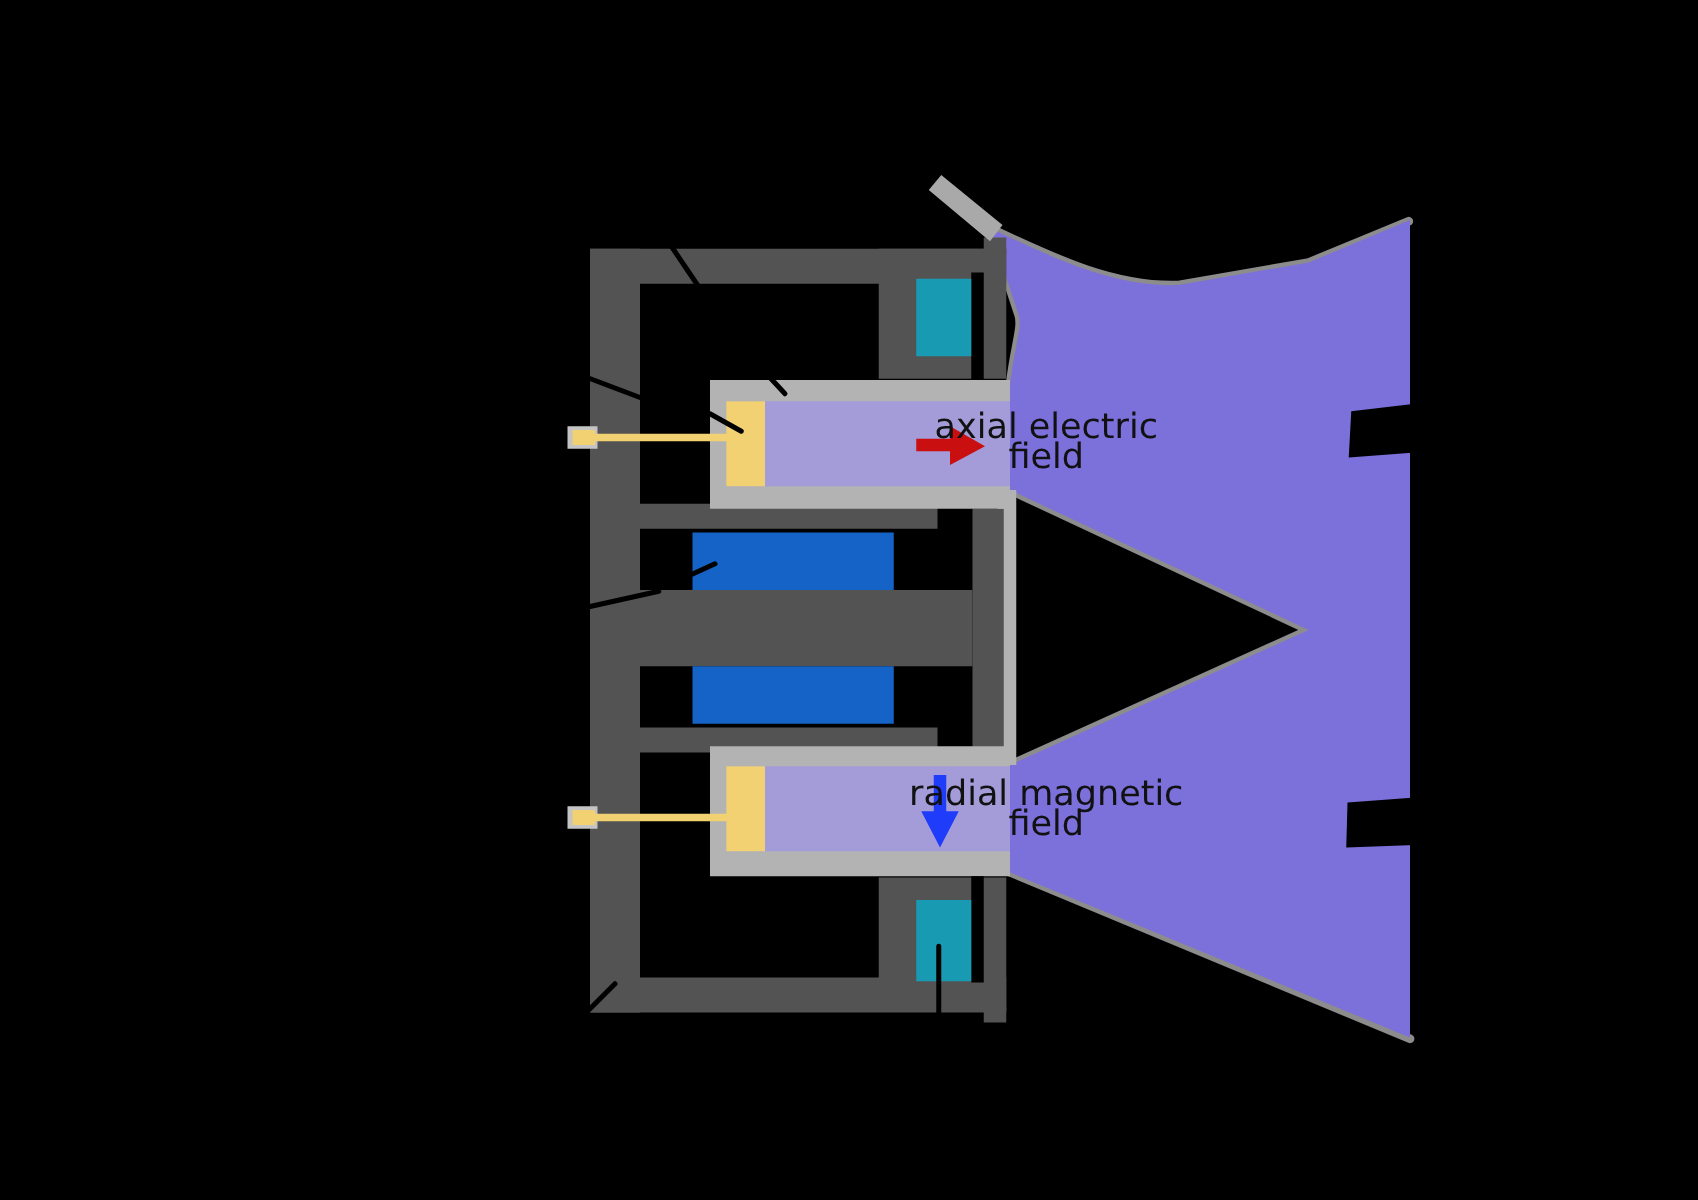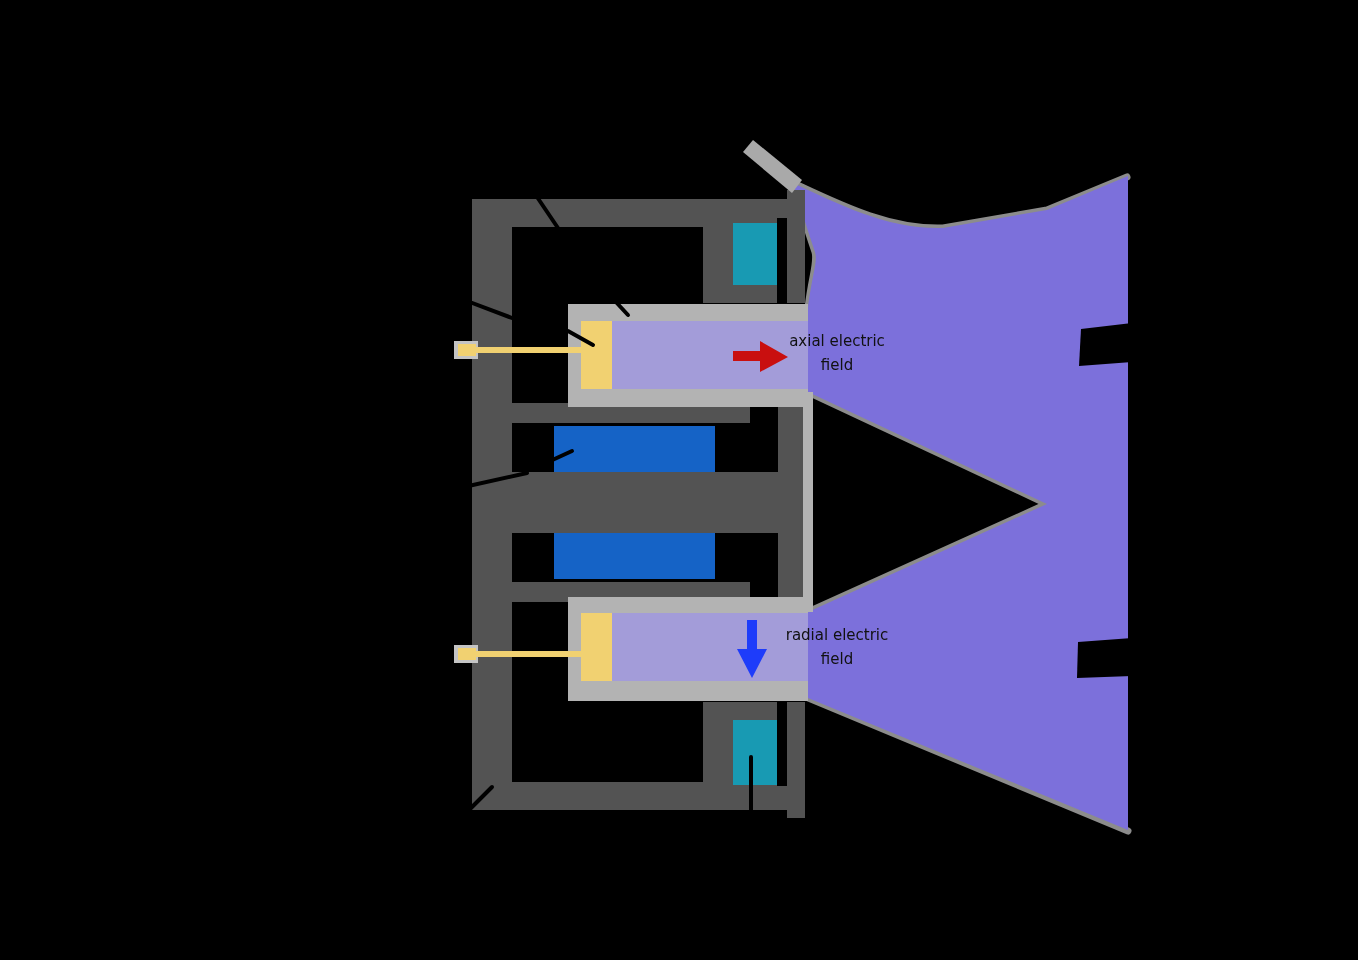--- a/index.html
+++ b/index.html
@@ -10,21 +10,21 @@
     background:var(--background,#000);
     overflow:hidden;
     font-family:"DejaVu Sans","Liberation Sans",sans-serif;
   }
   .stage svg{position:absolute;left:0;top:0;}
   .field-label{
     position:absolute;
     width:220px;
     text-align:center;
     color:var(--label-text,#111);
-    font-size:15px;
+    font-size:28px;
     line-height:24px;
     font-family:"DejaVu Sans","Liberation Sans",sans-serif;
     pointer-events:none;
   }
   .fill-plume{fill:var(--plume);}
   .stroke-plume-edge{stroke:var(--plume-edge);stroke-width:7;fill:none;stroke-linejoin:round;stroke-linecap:round;}
   .fill-bg{fill:var(--background);}
   .fill-circuit{fill:var(--magnetic-circuit);}
   .fill-wall{fill:var(--channel-wall);}
   .fill-pad{fill:var(--feed-pad);}
@@ -121,17 +121,17 @@
     </g>
 
     <polygon class="fill-cathode" points="753,140 802,180 792,193 743,152"></polygon>
   </svg>
 
   <div class="field-label" style="left:727px;top:329px;">
     <div>axial electric</div>
     <div>field</div>
   </div>
   <div class="field-label" style="left:727px;top:623px;">
-    <div>radial electric</div>
+    <div>radial magnetic</div>
     <div>field</div>
   </div>
 
 </div>
 
 </body></html>

